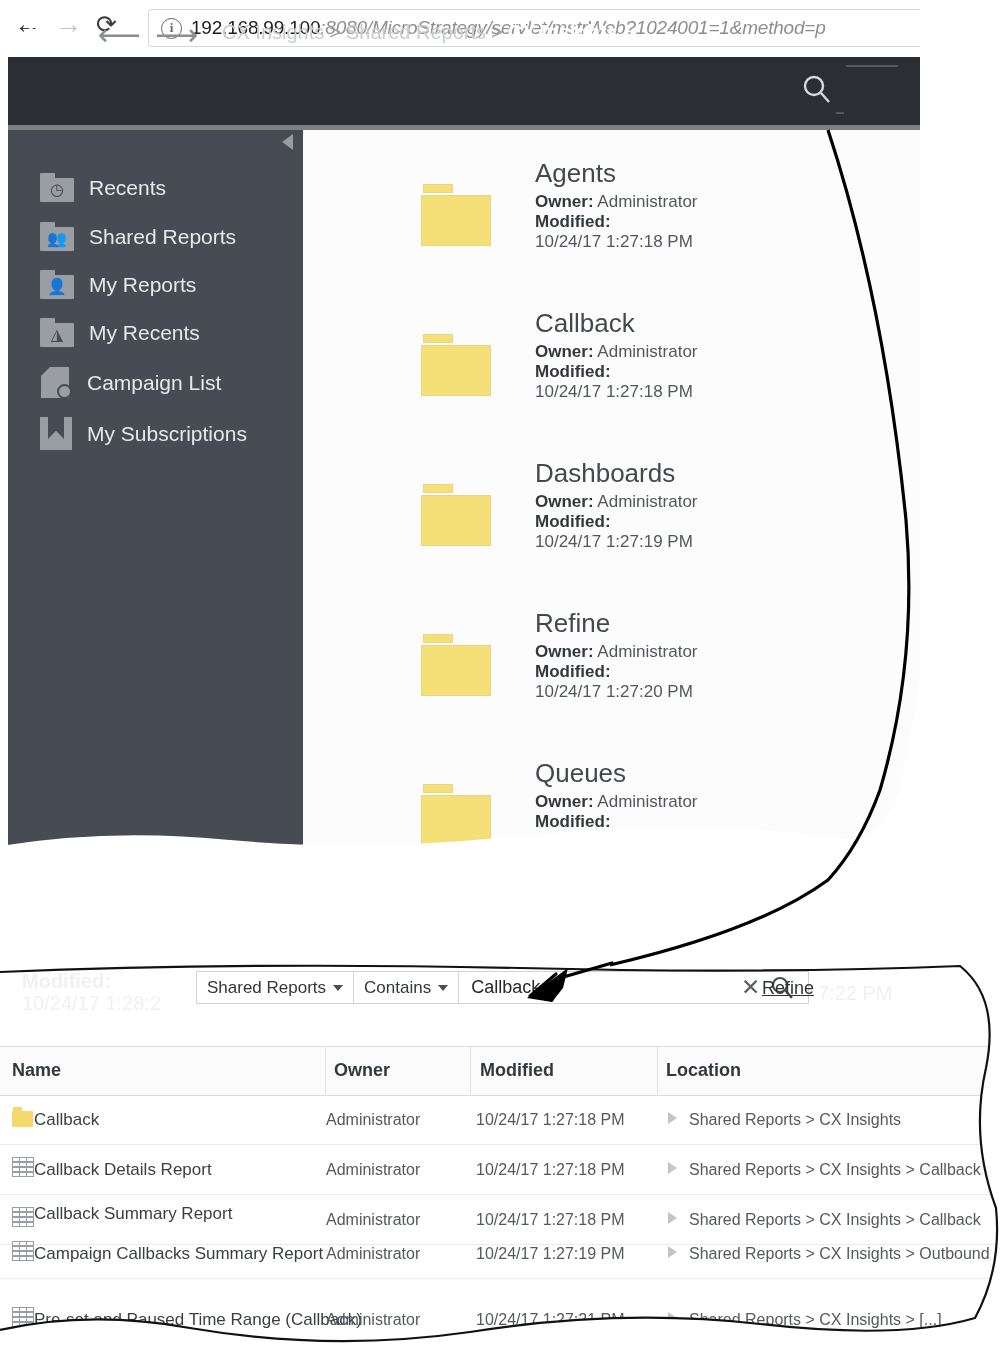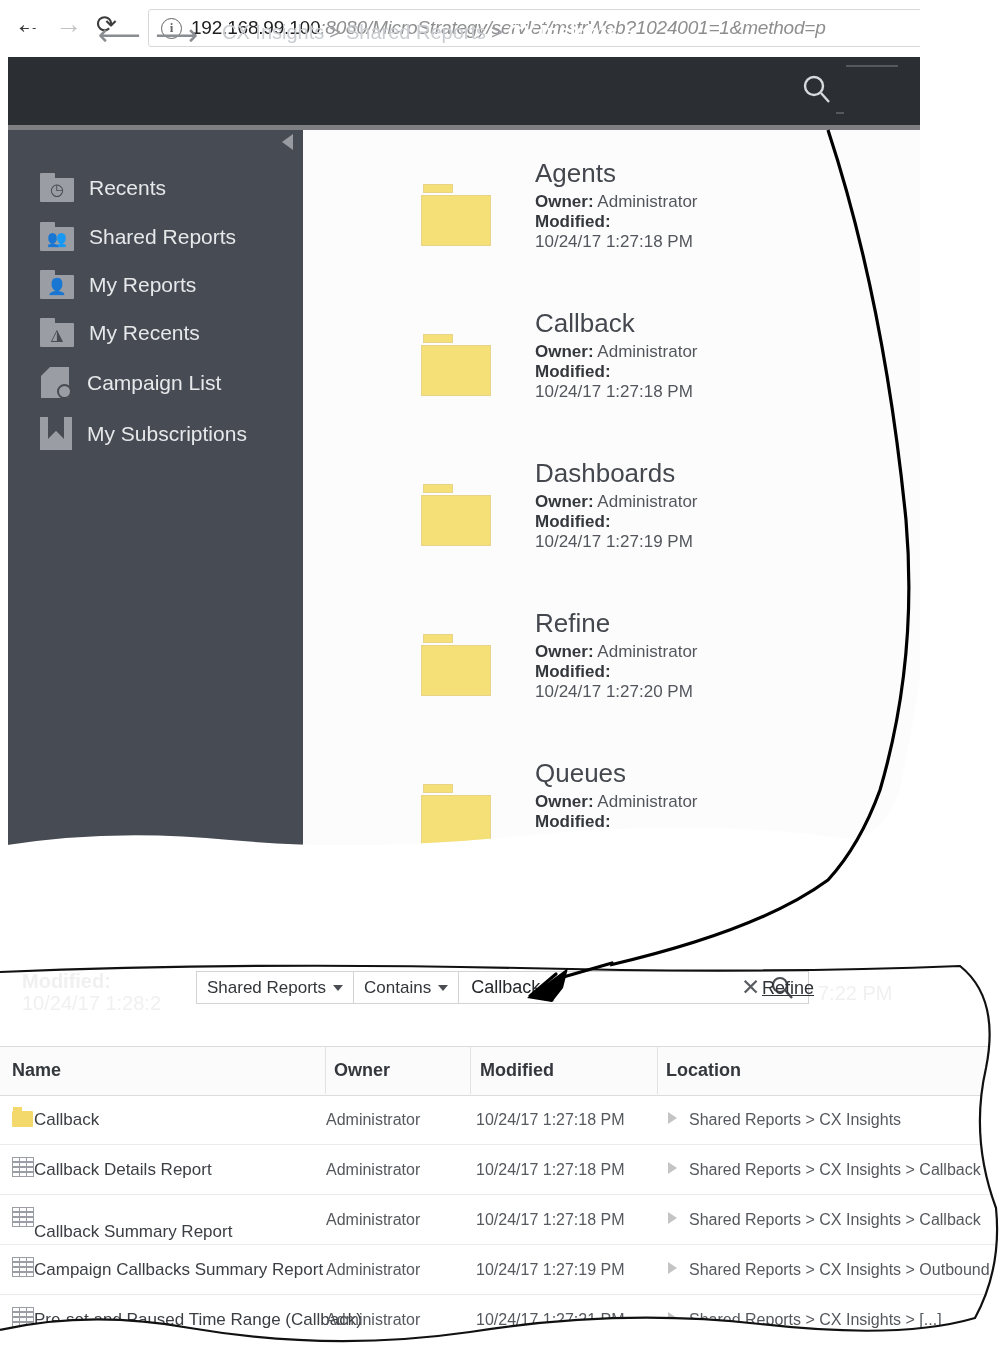--- a/index.html
+++ b/index.html
@@ -369,28 +369,28 @@
           <i></i>
           <i></i>
           <i></i>
           <i></i>
           <i></i>
           <i></i>
           <i></i>
           <i></i>
           <i></i>
         </span>
-      <span class="cell nm" style="left:34px;top:28px">Callback Summary Report</span>
+      <span class="cell nm" style="left:34px;top:10px">Callback Summary Report</span>
       <span class="cell" style="left:326px;top:17px">Administrator</span>
       <span class="cell" style="left:476px;top:17px">10/24/17 1:27:18 PM</span>
       <span class="loctri" style="left:668px;top:18px"></span>
       <span class="cell" style="left:689px;top:17px">Shared Reports &gt; CX Insights &gt; Callback</span>
     </div>
 
-    <div class="trow" style="top:286px">
+    <div class="trow" style="top:270px">
       <span class="rowico rg">
           <i></i>
           <i></i>
           <i></i>
           <i></i>
           <i></i>
           <i></i>
           <i></i>
           <i></i>
           <i></i>

